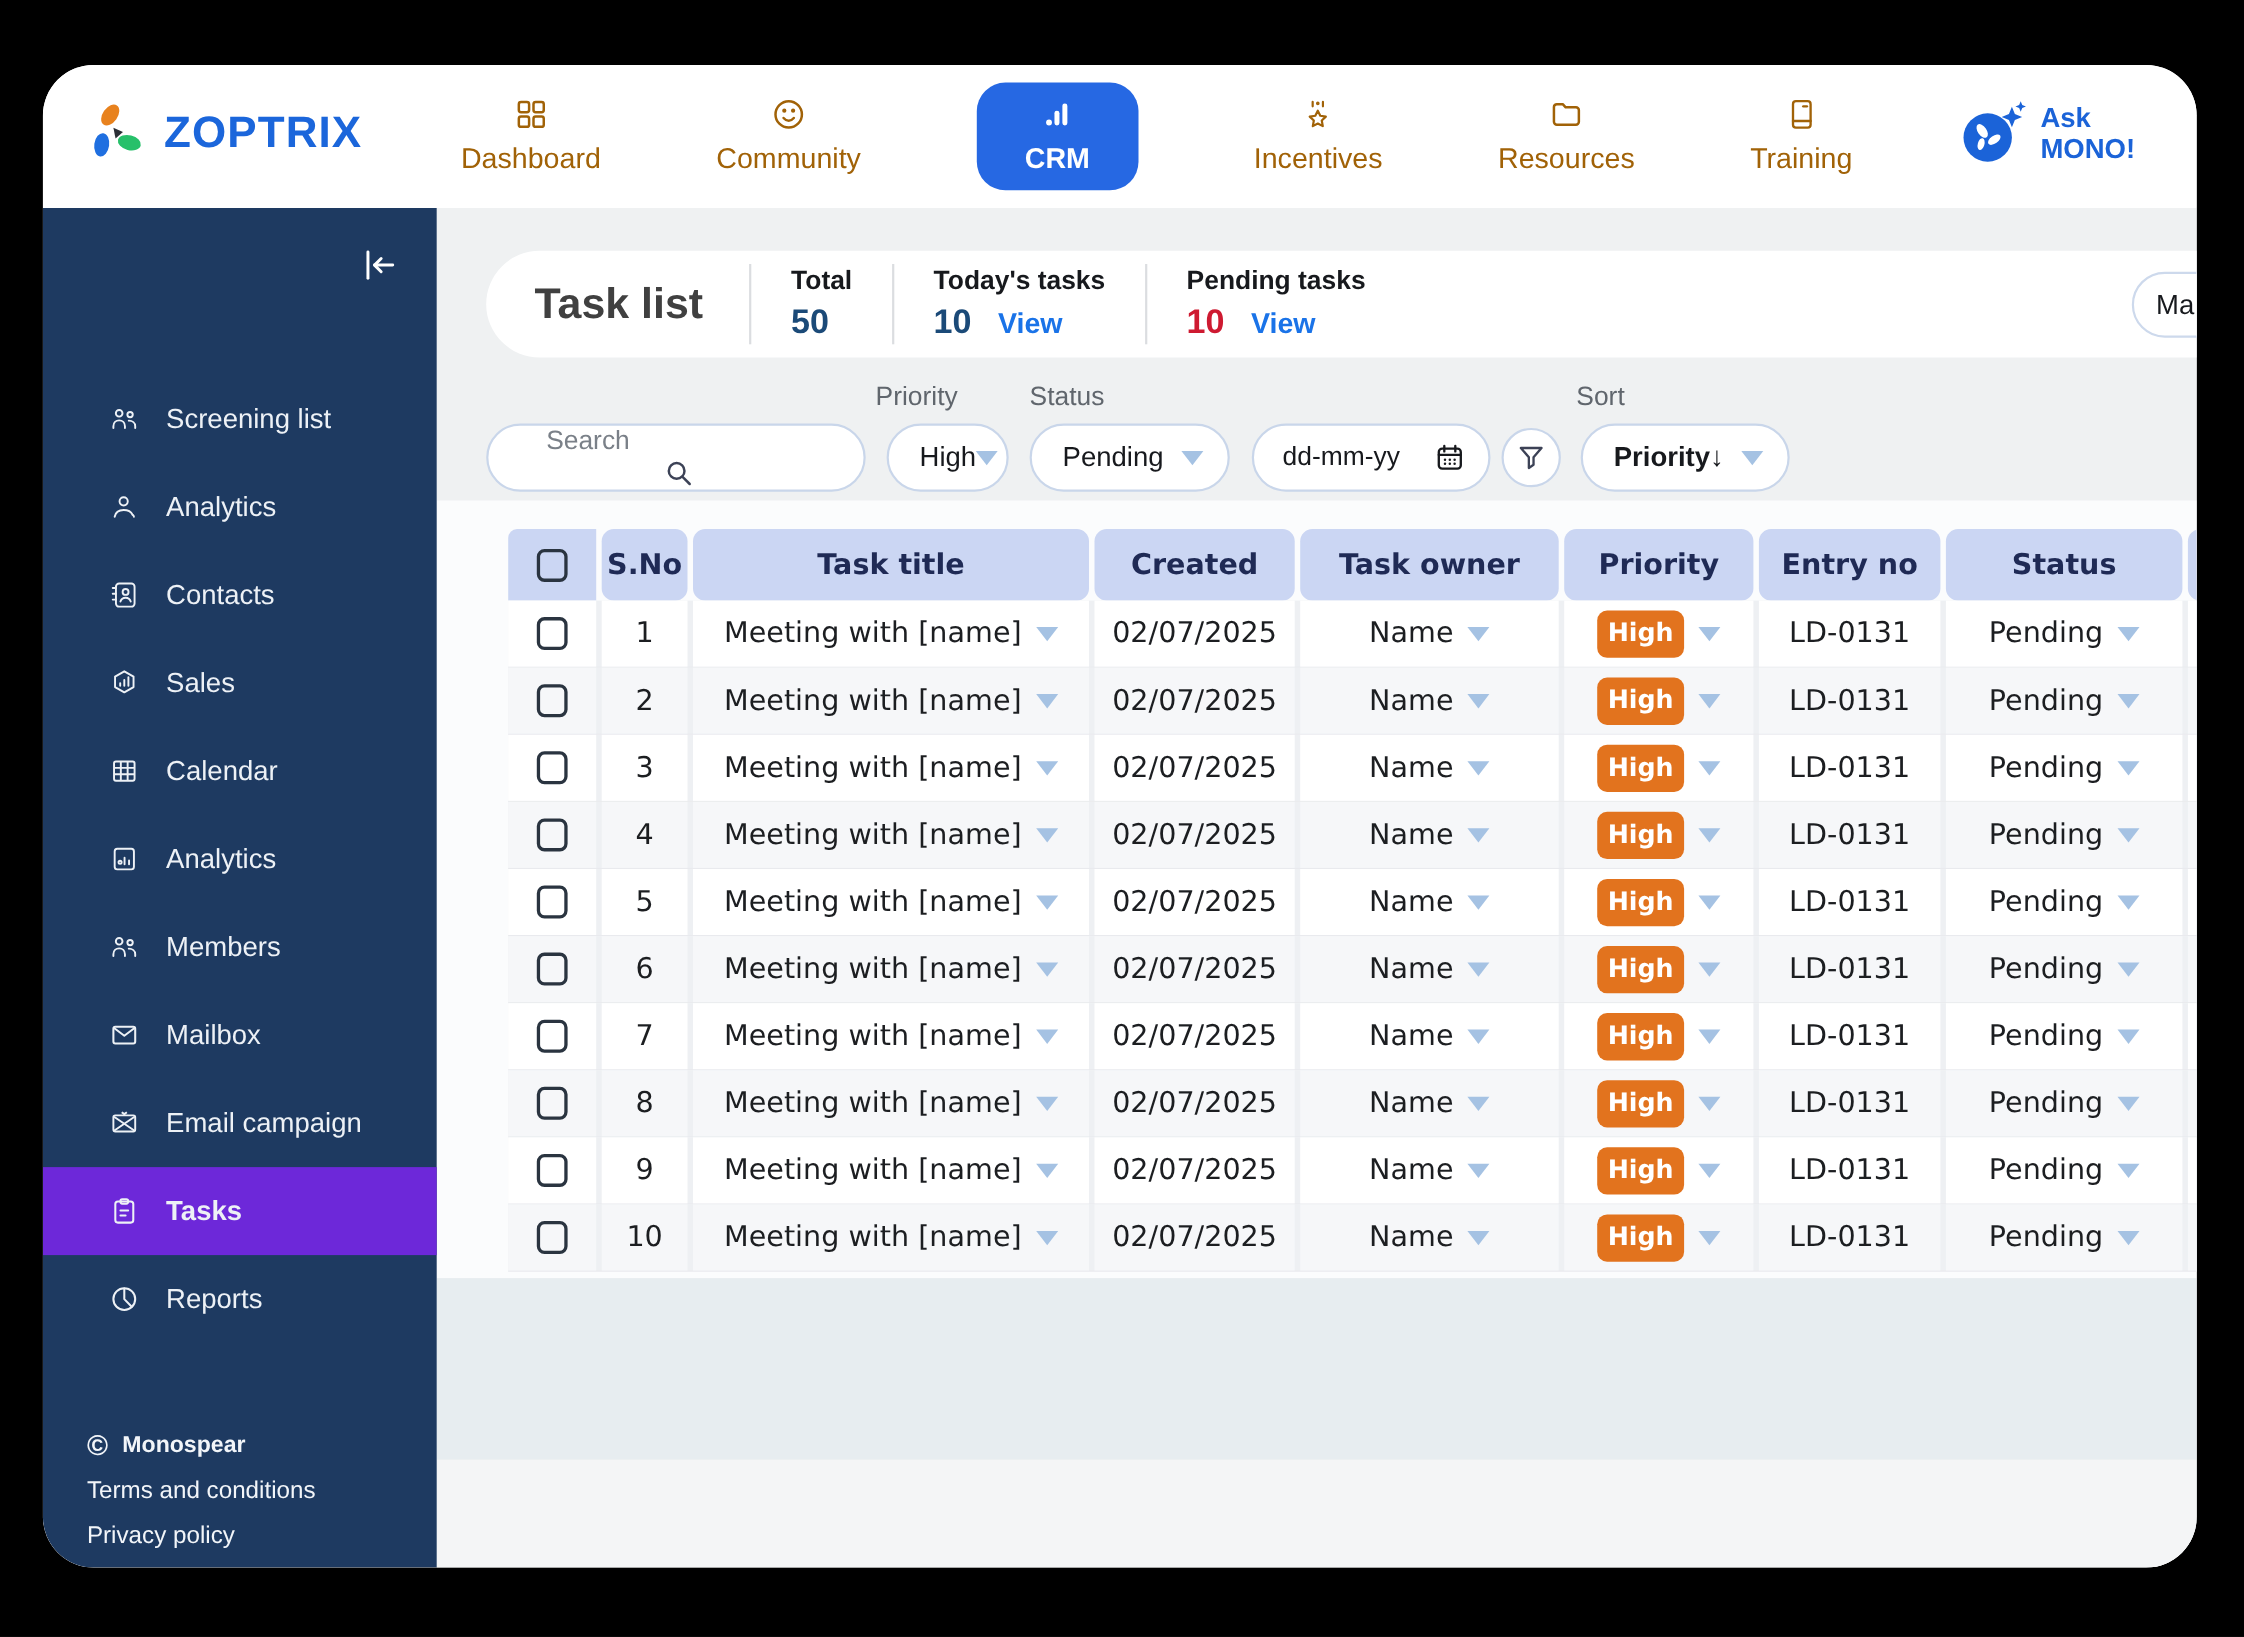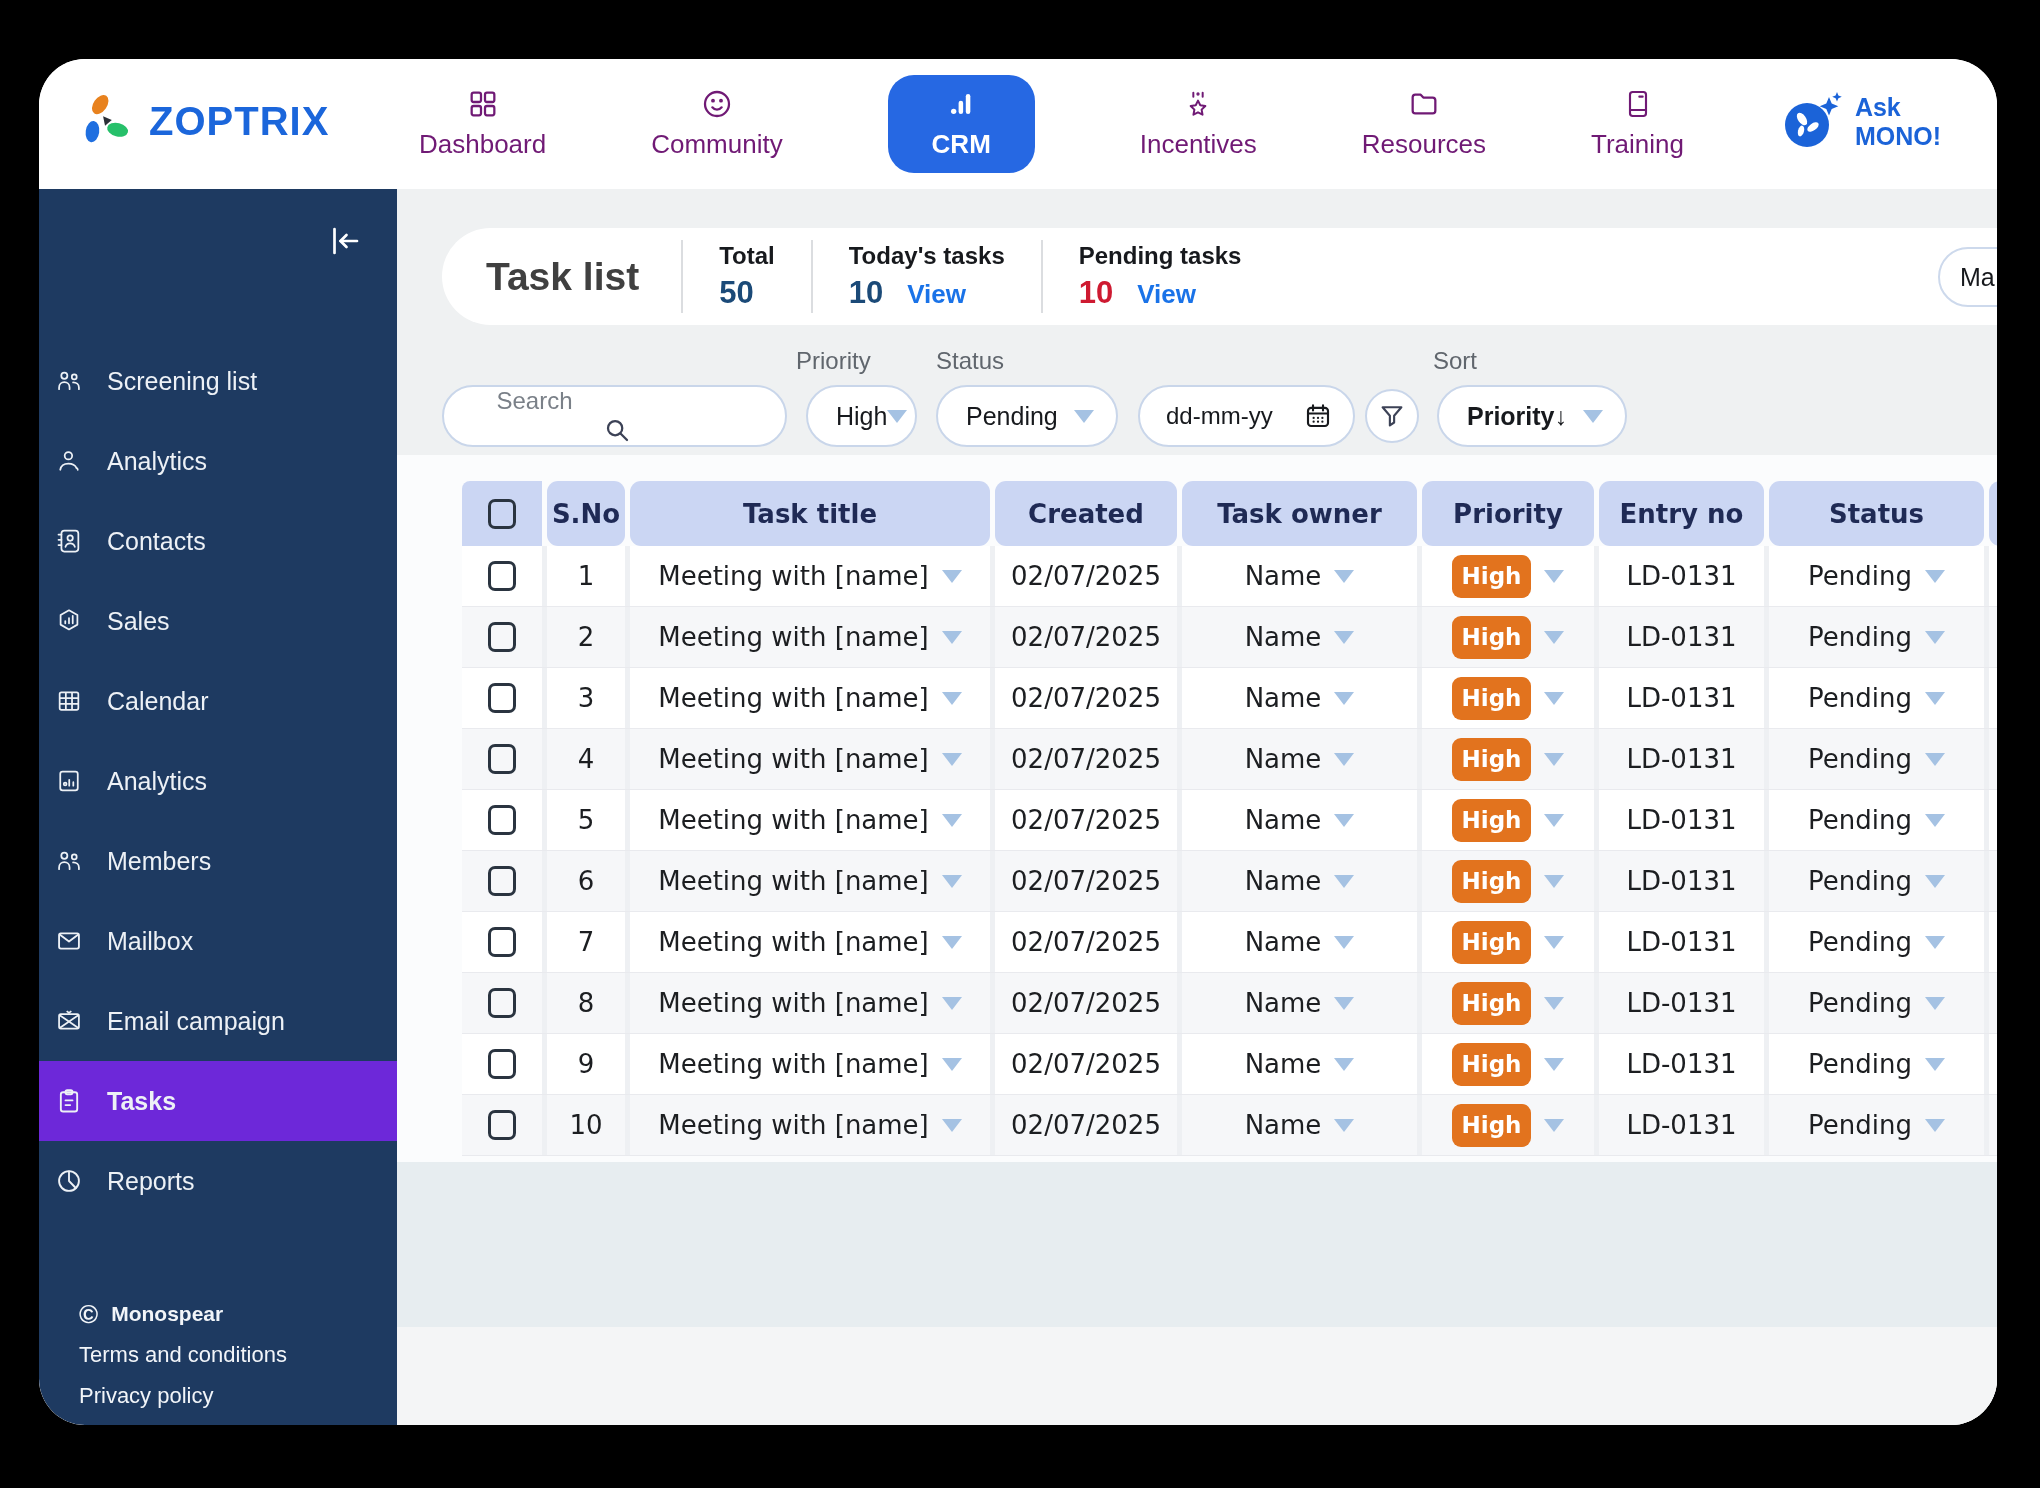--- a/index.html
+++ b/index.html
@@ -8,34 +8,34 @@
   .window { position:absolute; left:39px; top:59px; width:1958px; height:1366px;
     background:#fff; border-radius:46px; overflow:hidden; }
 
   
   .navbar { position:absolute; left:0; top:0; width:100%; height:130px; background:#fff; z-index:5; }
   .logo { position:absolute; left:38px; top:33px; display:flex; align-items:center; gap:14px; }
   .logo-text { font-size:40px; font-weight:800; color:#1B66DB; letter-spacing:1px; }
   .nav-items { position:absolute; left:380px; top:0; width:1265px; height:130px;
     display:flex; justify-content:space-between; align-items:center; }
   .nav-item { display:flex; flex-direction:column; align-items:center; gap:9px;
-    color:#701a75; cursor:pointer; }
+    color:#a16207; cursor:pointer; }
   .nav-item .nav-icon svg { width:32px; height:32px; display:block; }
   .nav-item .nav-label { font-size:26px; font-weight:500; }
   .nav-item.active { background:#2668E3; color:#fff; border-radius:26px; padding:13px 44px; }
   .nav-item.active .nav-label { font-weight:700; }
   .assistant { position:absolute; right:56px; top:32px; display:flex; align-items:center; gap:12px; cursor:pointer; }
   .assistant-text { color:#1B63D8; font-weight:800; font-size:25px; line-height:1.15; }
 
   
   .sidebar { position:absolute; left:0; top:130px; width:358px; height:1236px;
     background:#1E3A61; border-radius:0 0 0 46px; z-index:4; }
   .collapse-btn { position:absolute; top:34px; right:34px; width:36px; height:36px; cursor:pointer; }
   .menu { position:absolute; top:152px; left:0; width:100%; }
-  .menu-item { height:80px; display:flex; align-items:center; gap:24px; padding-left:16px;
+  .menu-item { height:80px; display:flex; align-items:center; gap:24px; padding-left:60px;
     color:#EDF1F6; font-size:25px; font-weight:500; cursor:pointer; }
   .menu-item .mi-icon svg { width:28px; height:28px; display:block; }
   .menu-item.active { background:#6d28d9; font-weight:700; }
   .side-footer { position:absolute; left:40px; bottom:16px; color:#F2F5F9; }
   .copyright { display:flex; align-items:center; gap:13px; font-size:21px; font-weight:700; }
   .copy-icon { font-size:26px; line-height:1; }
   .side-link { font-size:22px; margin-top:15px; cursor:pointer; font-weight:400; }
 
   
   .main { position:absolute; left:358px; top:130px; width:1600px; height:1236px;

